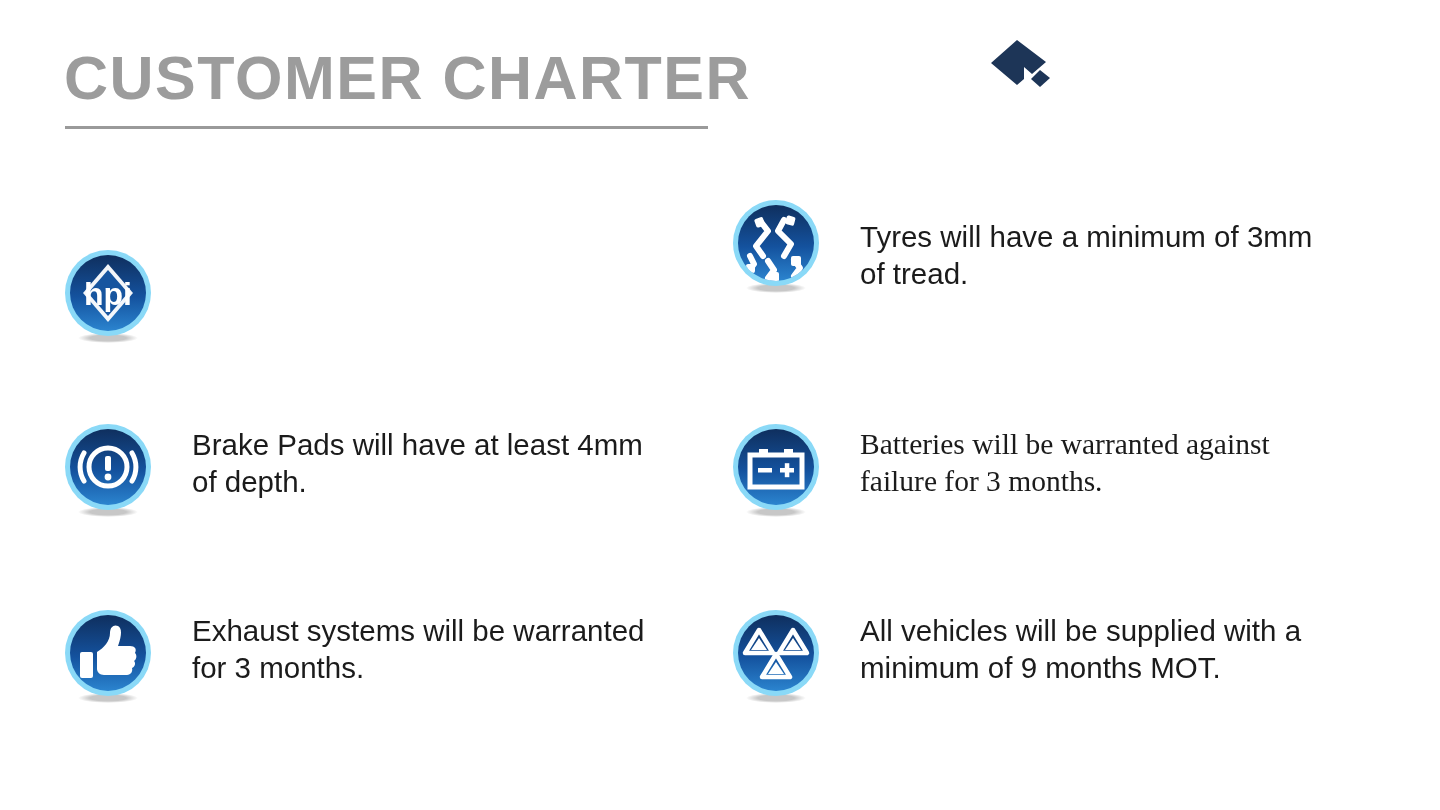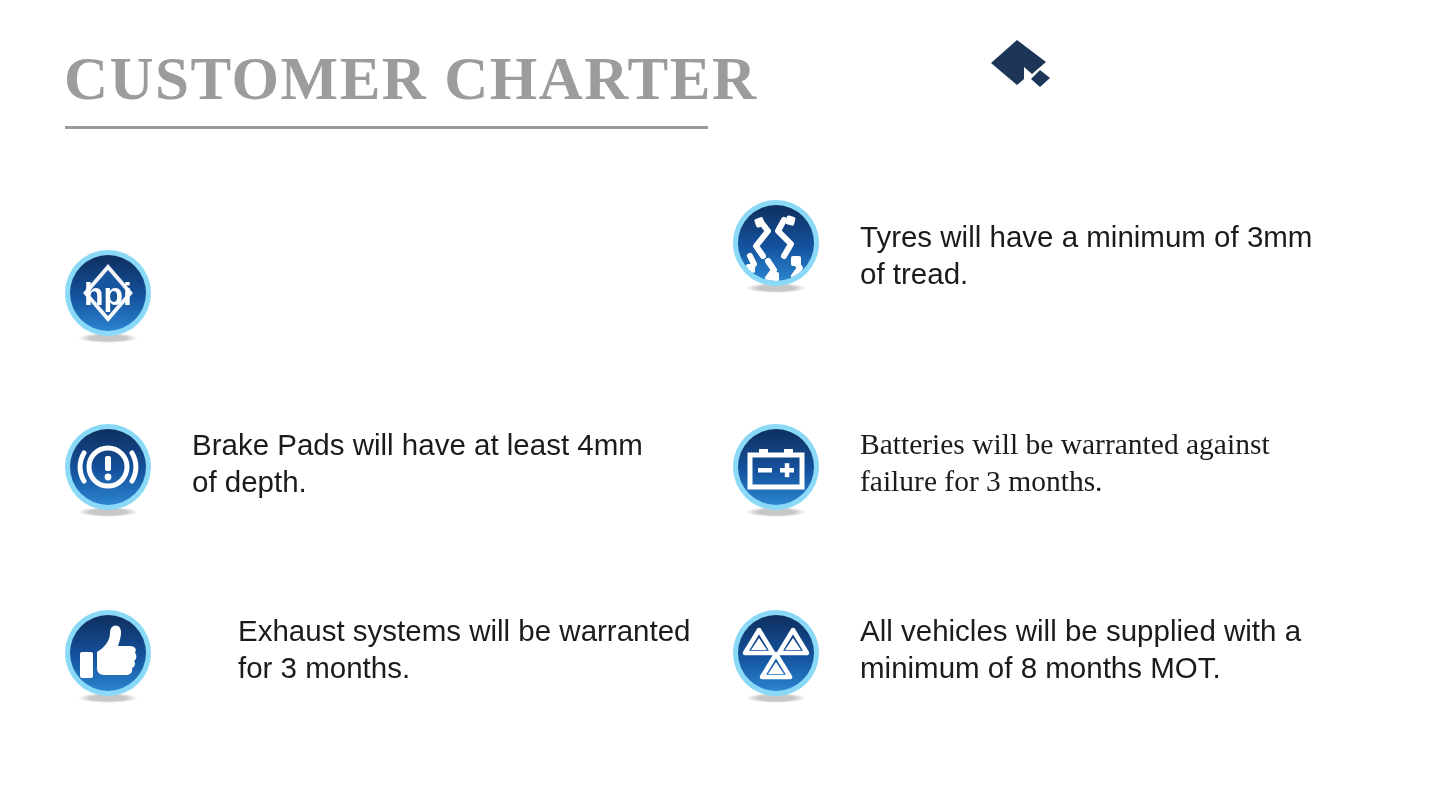--- a/index.html
+++ b/index.html
@@ -26,21 +26,21 @@
   #page-title {
     position: absolute;
     left: 64px;
     top: 48px;
     font-size: 61px;
     font-weight: bold;
     letter-spacing: 1.5px;
     color: #9c9c9c;
     line-height: 1;
     white-space: nowrap;
-    font-family: Liberation Serif, serif;
+    font-family: Liberation Sans, sans-serif;
   }
   #title-rule {
     position: absolute;
     left: 65px;
     top: 126px;
     width: 643px;
     height: 3px;
     background: #9a9a9a;
   }
 
@@ -144,21 +144,21 @@
   .charter-item.row-0 .charter-icon-wrap { margin-top: 52px; }
   .charter-item.row-1 .charter-icon-wrap { margin-top: 2px; }
   .charter-item.row-2 .charter-icon-wrap { margin-top: 2px; }
 
   #charter-column-right .charter-item.row-0 .charter-icon-wrap { margin-top: 2px; }
   #charter-column-right .charter-text { max-width: 470px; }
   #charter-column-right .charter-item.row-0 .charter-text { padding-top: 22px; }
   #charter-column-right .charter-item.row-1 .charter-text { padding-top: 6px; font-family: Liberation Serif, serif; }
   #charter-column-right .charter-item.row-2 .charter-text { padding-top: 6px; }
   #charter-column-left  .charter-item.row-1 .charter-text { padding-top: 6px; }
-  #charter-column-left  .charter-item.row-2 .charter-text { padding-top: 6px; margin-left: 46px; }
+  #charter-column-left  .charter-item.row-2 .charter-text { padding-top: 6px; }
 </style>
 </head>
 <body>
 
 <div id="header">
 
   <div id="page-title">CUSTOMER CHARTER</div>
 
   <div id="title-rule"></div>
 
@@ -347,18 +347,18 @@
             <path d="M65 22 L79 45 L51 45 Z"></path>
             <path d="M48 46 L62 69 L34 69 Z"></path>
           </g>
           <g fill="#ffffff">
             <path d="M31 30 L39 42 L23 42 Z"></path>
             <path d="M65 30 L73 42 L57 42 Z"></path>
             <path d="M48 54 L56 66 L40 66 Z"></path>
           </g>
         </svg>
       </span>
-      <div class="charter-text">All vehicles will be supplied with a minimum of 8 months MOT.</div>
+      <div class="charter-text">All vehicles will be supplied with a minimum of 9 months MOT.</div>
     </div>
 
   </div>
 
 </div>
 
 </body></html>

